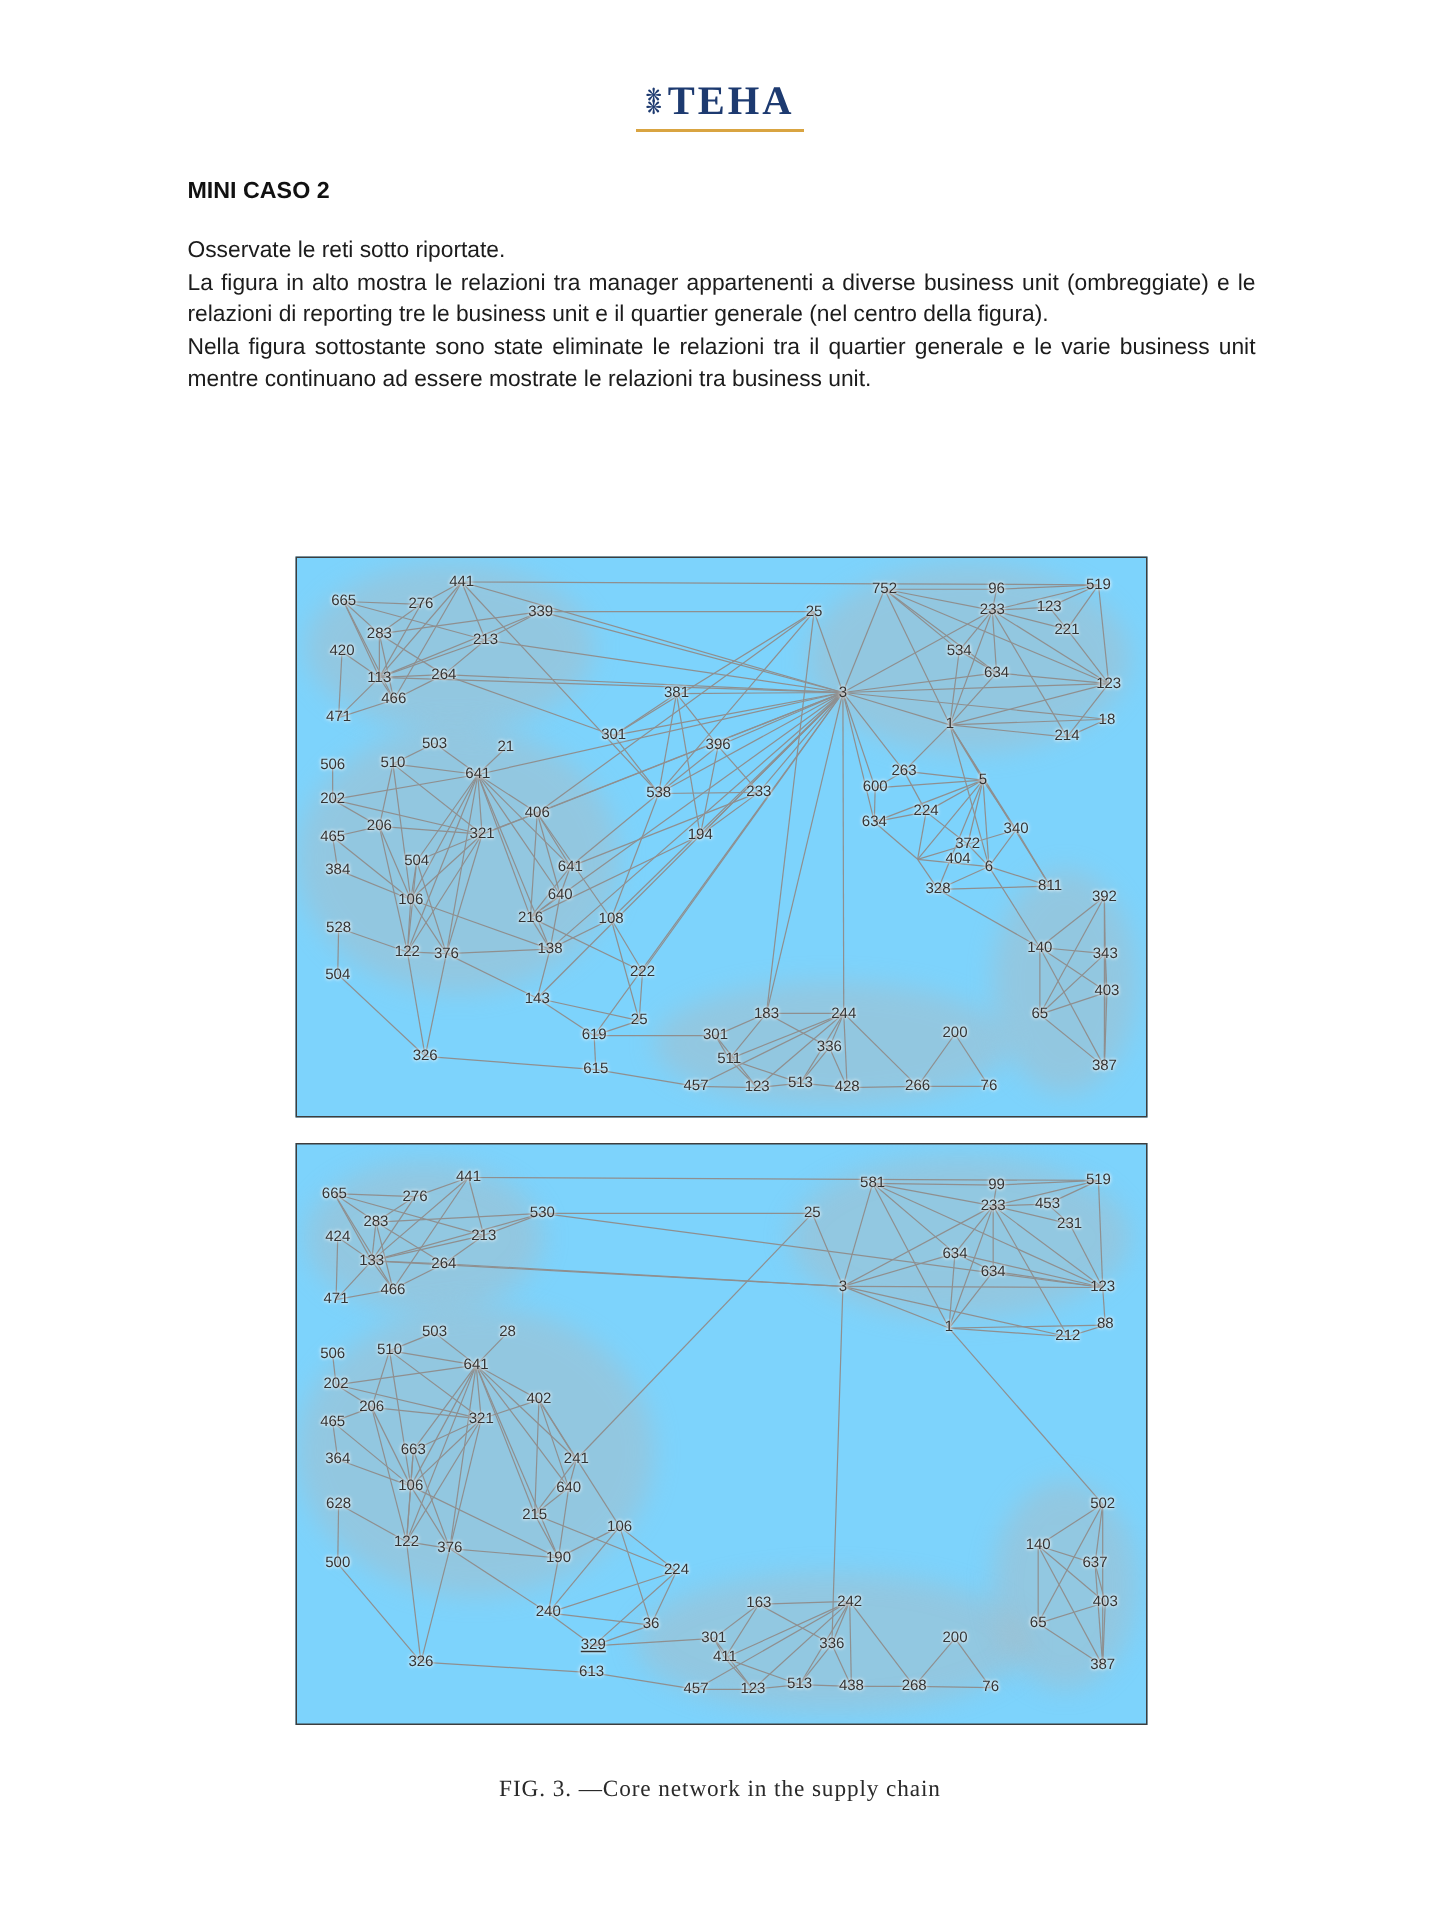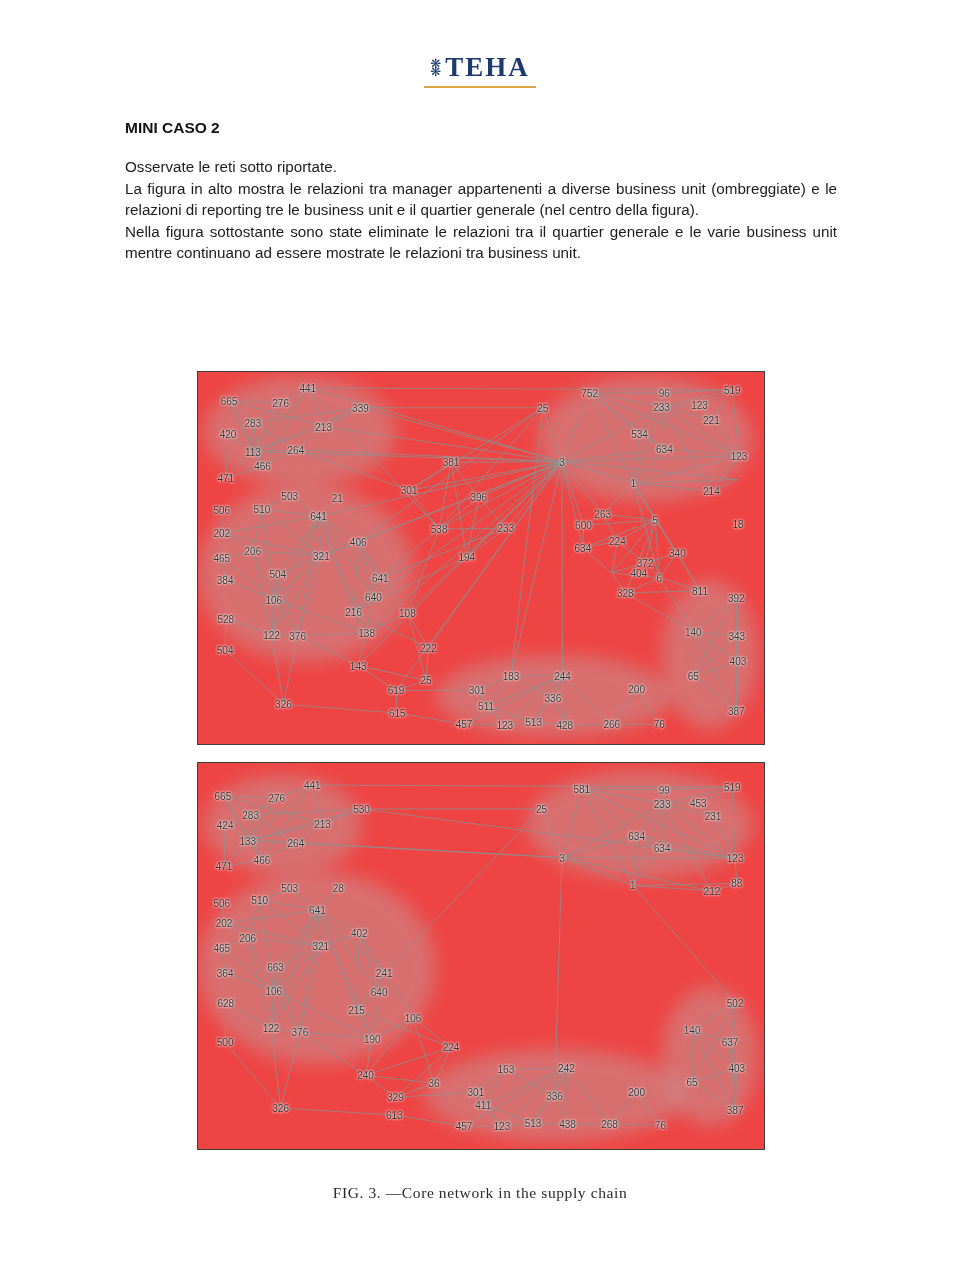--- a/index.html
+++ b/index.html
@@ -8,21 +8,21 @@
   
   .logo{position:absolute;top:52px;left:0;width:100%;text-align:center;}
   .logo-inner{display:inline-flex;align-items:center;gap:4px;border-bottom:2px solid #d9a441;padding:0 6px 3px 6px;}
   .logo-mark{display:inline-flex;flex-direction:column;justify-content:center;color:#1d3a70;font-size:13px;line-height:0.58;font-family:"Liberation Serif",serif;}
   .logo-text{font-family:"Liberation Serif",serif;font-weight:700;font-size:27px;letter-spacing:2px;color:#1d3a70;}
   
   .heading{position:absolute;top:119px;left:125px;margin:0;font-size:15.5px;font-weight:700;color:#111;}
   .body-text{position:absolute;top:156px;left:125px;width:712px;font-size:15.2px;line-height:21.5px;text-align:justify;}
   .body-text p{margin:0;}
   
-  .figure{position:absolute;border:1px solid #3d3d3d;background:#ef4444;overflow:hidden;}
+  .figure{position:absolute;border:1px solid #3d3d3d;background:#7dd3fc;overflow:hidden;}
   .fig1{left:197px;top:371px;width:566px;height:372px;}
   .fig2{left:197px;top:762px;width:566px;height:386px;}
   .blob{position:absolute;border-radius:50%;background:#b5b5b5;opacity:.38;filter:blur(9px);}
   .edges{position:absolute;left:0;top:0;width:100%;height:100%;}
   .edges line{stroke:#8f8f8f;stroke-width:0.8;}
   .node-label{position:absolute;transform:translate(-50%,-50%);font-size:10px;color:#333;white-space:nowrap;
               text-shadow:0 0 2px rgba(253,253,253,.95),0 0 3px rgba(253,253,253,.9);}
   
   .caption{position:absolute;top:1184px;left:0;width:100%;text-align:center;font-family:"Liberation Serif",serif;
            font-size:15.5px;letter-spacing:0.6px;color:#2a2a2a;}
@@ -330,21 +330,21 @@
       <div class="node-label" style="left: 82.4%; top: 5.6%;">96</div>
       <div class="node-label" style="left: 94.4%; top: 4.8%;">519</div>
       <div class="node-label" style="left: 81.9%; top: 9.4%;">233</div>
       <div class="node-label" style="left: 88.6%; top: 8.8%;">123</div>
       <div class="node-label" style="left: 90.7%; top: 12.8%;">221</div>
       <div class="node-label" style="left: 78%; top: 16.6%;">534</div>
       <div class="node-label" style="left: 82.4%; top: 20.6%;">634</div>
       <div class="node-label" style="left: 95.6%; top: 22.5%;">123</div>
       <div class="node-label" style="left: 64.3%; top: 24.1%;">3</div>
       <div class="node-label" style="left: 76.9%; top: 29.9%;">1</div>
-      <div class="node-label" style="left: 95.4%; top: 28.9%; margin-top: 44px;">18</div>
+      <div class="node-label" style="left: 95.4%; top: 28.9%;">18</div>
       <div class="node-label" style="left: 90.7%; top: 32.1%;">214</div>
       <div class="node-label" style="left: 71.5%; top: 38.2%;">263</div>
       <div class="node-label" style="left: 68.1%; top: 41.2%;">600</div>
       <div class="node-label" style="left: 80.8%; top: 39.8%;">5</div>
       <div class="node-label" style="left: 74.1%; top: 45.5%;">224</div>
       <div class="node-label" style="left: 68%; top: 47.3%;">634</div>
       <div class="node-label" style="left: 79%; top: 51.3%;">372</div>
       <div class="node-label" style="left: 84.7%; top: 48.7%;">340</div>
       <div class="node-label" style="left: 73.1%; top: 54%; margin-left: 27px;">404</div>
       <div class="node-label" style="left: 81.5%; top: 55.3%;">6</div>
@@ -626,21 +626,21 @@
       <div class="node-label" style="left: 4.9%; top: 62.1%;">628</div>
       <div class="node-label" style="left: 12.9%; top: 68.6%;">122</div>
       <div class="node-label" style="left: 18%; top: 69.8%;">376</div>
       <div class="node-label" style="left: 38%; top: 66%;">106</div>
       <div class="node-label" style="left: 30.8%; top: 71.4%;">190</div>
       <div class="node-label" style="left: 44.7%; top: 73.7%;">224</div>
       <div class="node-label" style="left: 4.8%; top: 72.4%;">500</div>
       <div class="node-label" style="left: 29.6%; top: 80.9%;">240</div>
       <div class="node-label" style="left: 41.7%; top: 83%;">36</div>
       <div class="node-label" style="left: 14.6%; top: 89.4%;">326</div>
-      <div class="node-label" style="left: 34.9%; top: 86.6%;">329</div>
+      <div class="node-label" style="left: 34.9%; top: 86.6%; text-decoration: underline;">329</div>
       <div class="node-label" style="left: 34.7%; top: 91.2%;">613</div>
       <div class="node-label" style="left: 54.4%; top: 79.4%;">163</div>
       <div class="node-label" style="left: 65.1%; top: 78.9%;">242</div>
       <div class="node-label" style="left: 49.1%; top: 85.3%;">301</div>
       <div class="node-label" style="left: 63%; top: 86.3%;">336</div>
       <div class="node-label" style="left: 50.4%; top: 88.7%;">411</div>
       <div class="node-label" style="left: 47%; top: 94.1%;">457</div>
       <div class="node-label" style="left: 53.7%; top: 94.1%;">123</div>
       <div class="node-label" style="left: 59.2%; top: 93.3%;">513</div>
       <div class="node-label" style="left: 65.3%; top: 93.6%;">438</div>

